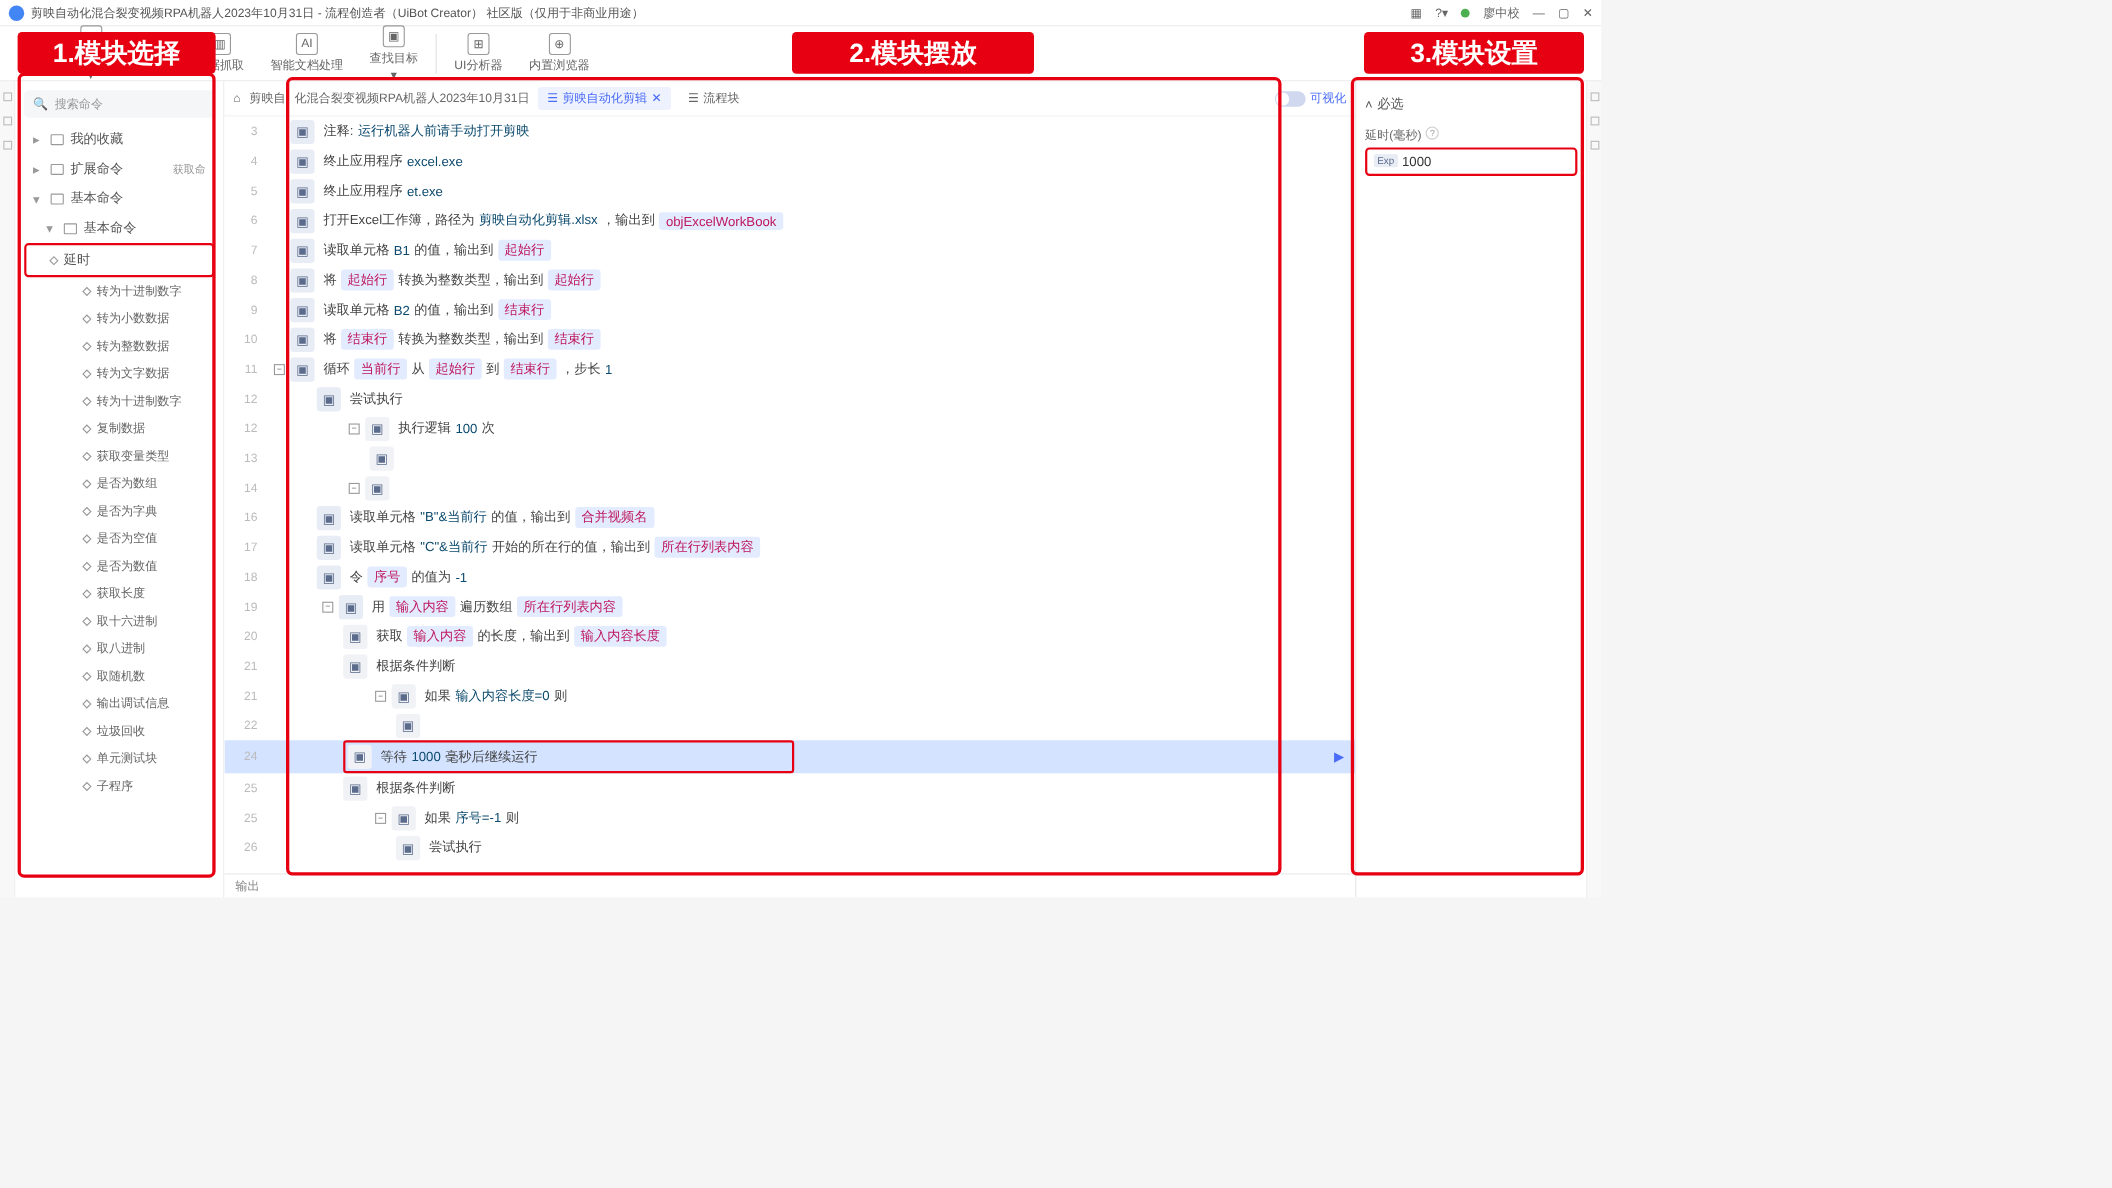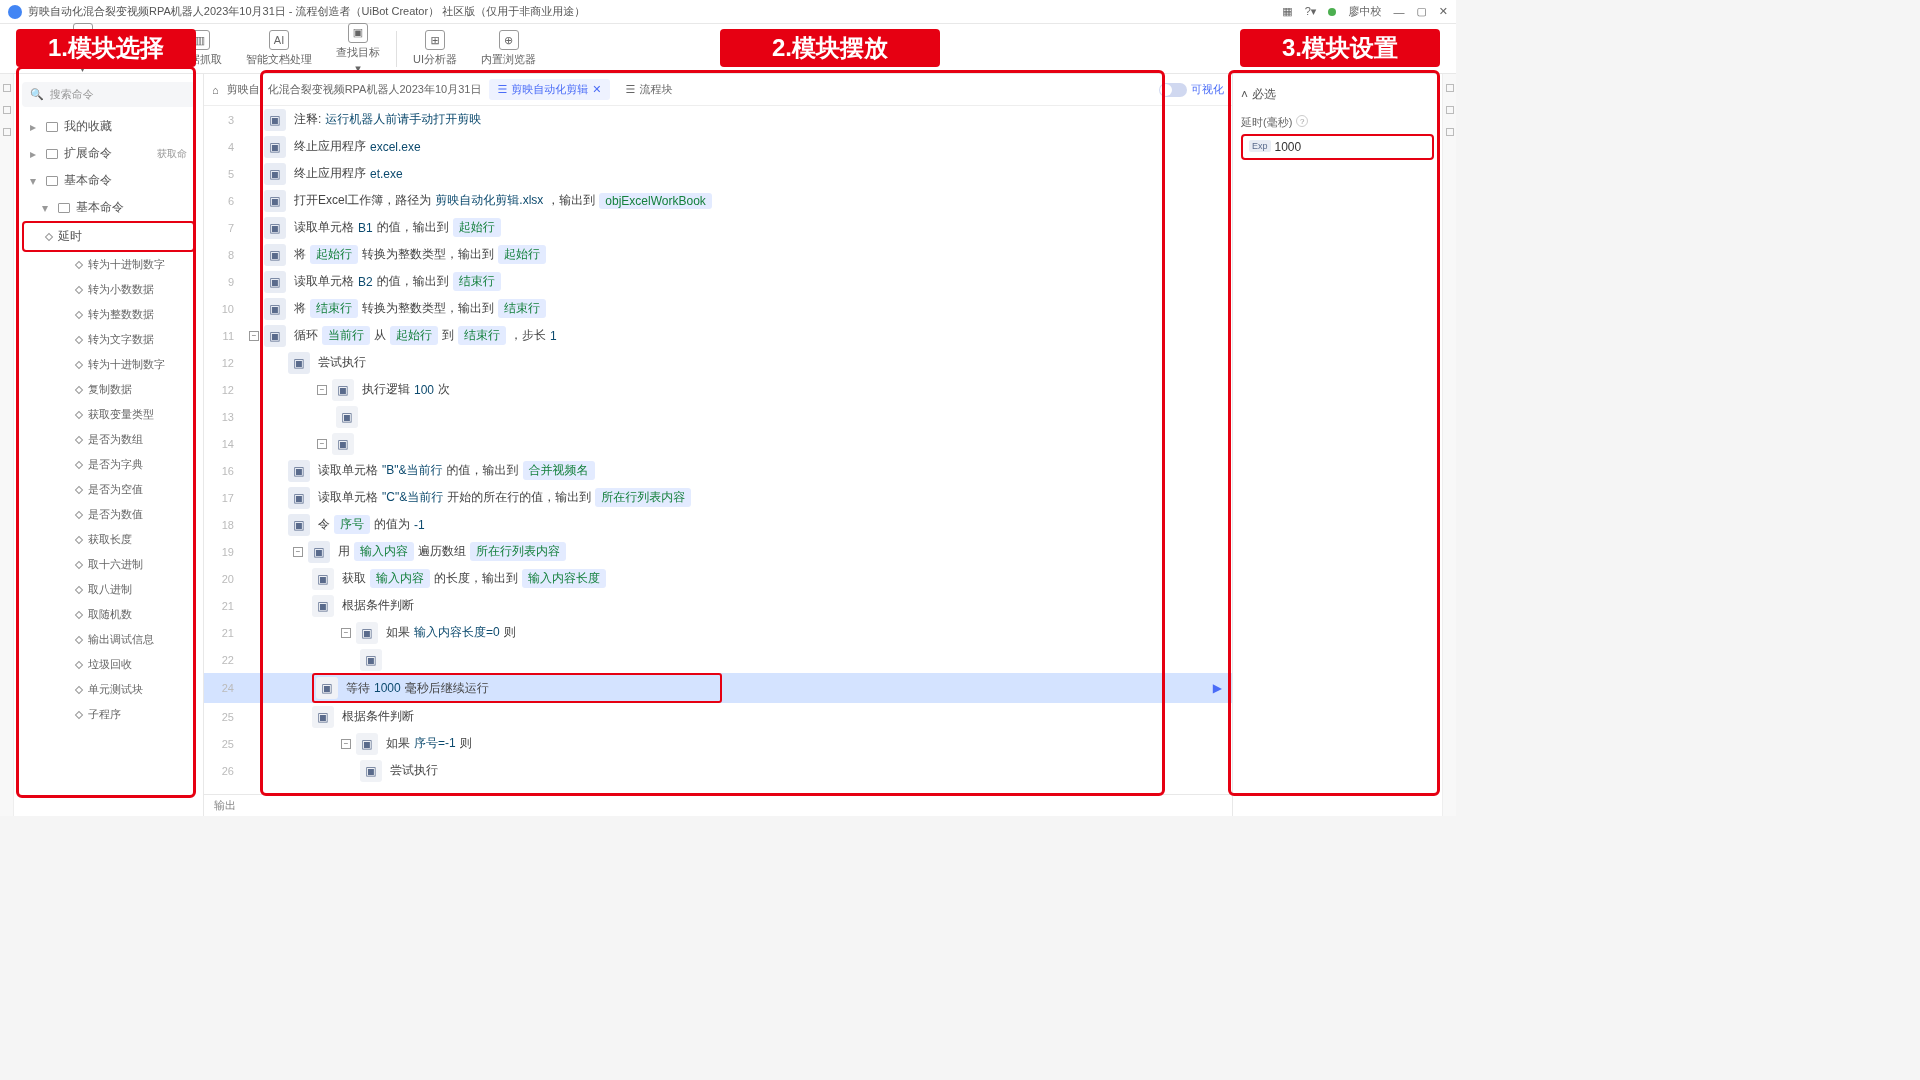--- a/index.html
+++ b/index.html
@@ -36,21 +36,21 @@
 .crumb .sw::after{content:"";position:absolute;width:12px;height:12px;background:#fff;border-radius:50%;top:1px;left:1px}
 .code{flex:1;overflow-y:auto;background:#fff}
 .line{display:flex;align-items:center;min-height:27px;font-size:12px}
 .ln{width:40px;text-align:right;padding-right:10px;color:#bbb;font-size:11px;flex-shrink:0}
 .gut{width:20px;display:flex;align-items:center;justify-content:center;flex-shrink:0}
 .gut .col{width:10px;height:10px;border:1px solid #999;display:flex;align-items:center;justify-content:center;font-size:8px;color:#666}
 .blk{width:22px;height:22px;background:#e8ecf4;border-radius:3px;display:flex;align-items:center;justify-content:center;flex-shrink:0;margin-right:8px;color:#5a6b8c}
 .blk.lt{background:#f0f2f6}
 .content{flex:1;display:flex;align-items:center;gap:4px;color:#444}
 .kw{color:#0c4a6e}
-.var{background:#e3ebff;color:#15803d;padding:1px 6px;border-radius:3px}
+.var{background:#e3ebff;color:#be185d;padding:1px 6px;border-radius:3px}
 .badge{background:#555;color:#fff;padding:1px 4px;border-radius:2px;font-size:10px}
 .line.sel{background:#d4e3ff}
 .line.sel .content-wrap{border:2px solid #e60012;border-radius:3px;display:flex;align-items:center;flex:1;max-width:410px;padding:2px}
 .line .play{margin-left:auto;margin-right:10px;color:#4a6cf7}
 .ind{width:24px;flex-shrink:0}
 .bottom{height:22px;border-top:1px solid #e8e8e8;display:flex;align-items:center;padding:0 10px;font-size:11px;color:#888}
 .right-panel{width:210px;background:#fff;border-left:1px solid #e8e8e8;padding:8px}
 .rp-head{font-size:12px;color:#555;padding:4px 0;display:flex;align-items:center;gap:4px}
 .rp-label{font-size:11px;color:#666;margin-top:8px;display:flex;align-items:flex-start;gap:4px}
 .rp-label .q{width:12px;height:12px;border:1px solid #ccc;border-radius:50%;font-size:8px;display:flex;align-items:center;justify-content:center;color:#999}

